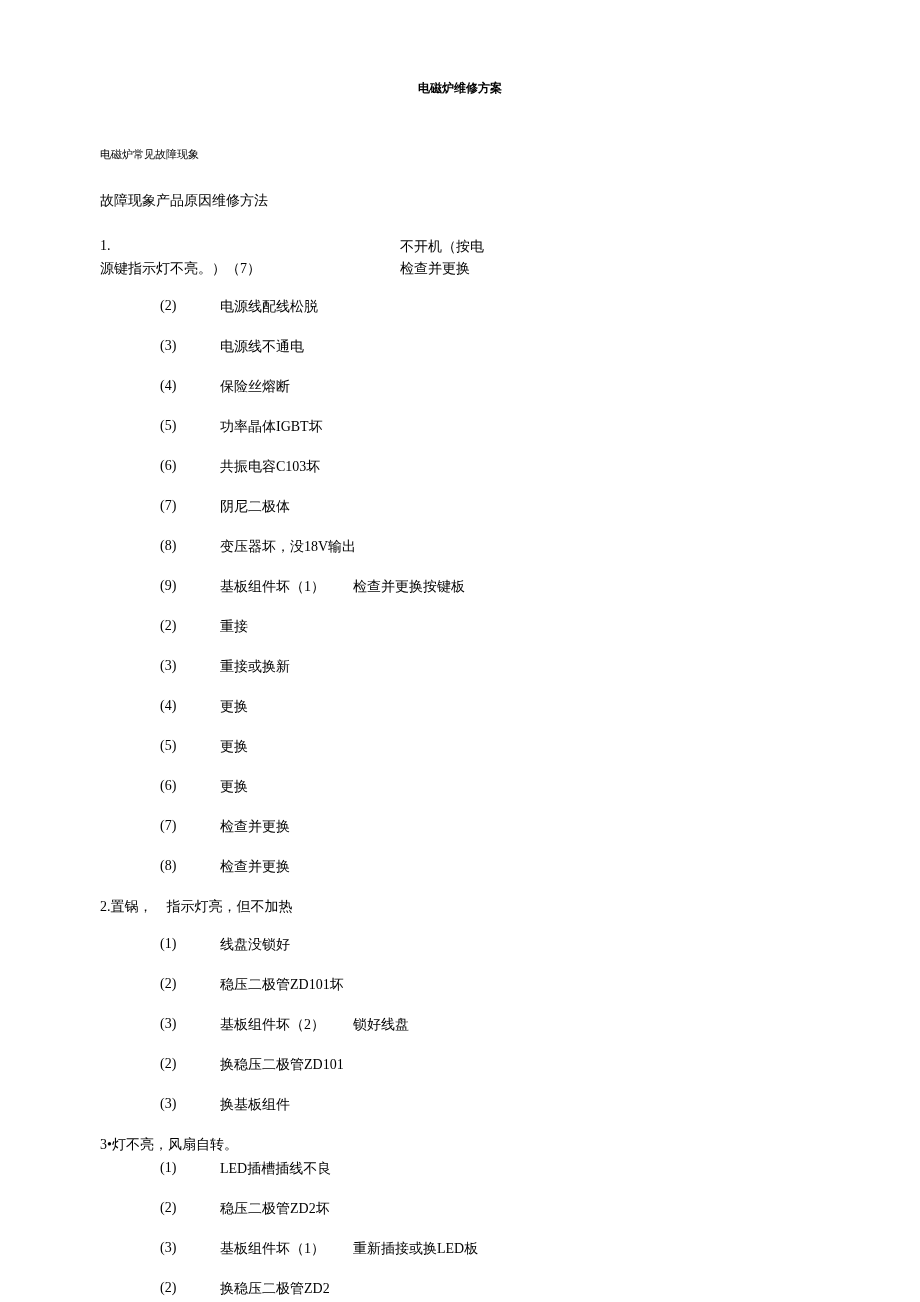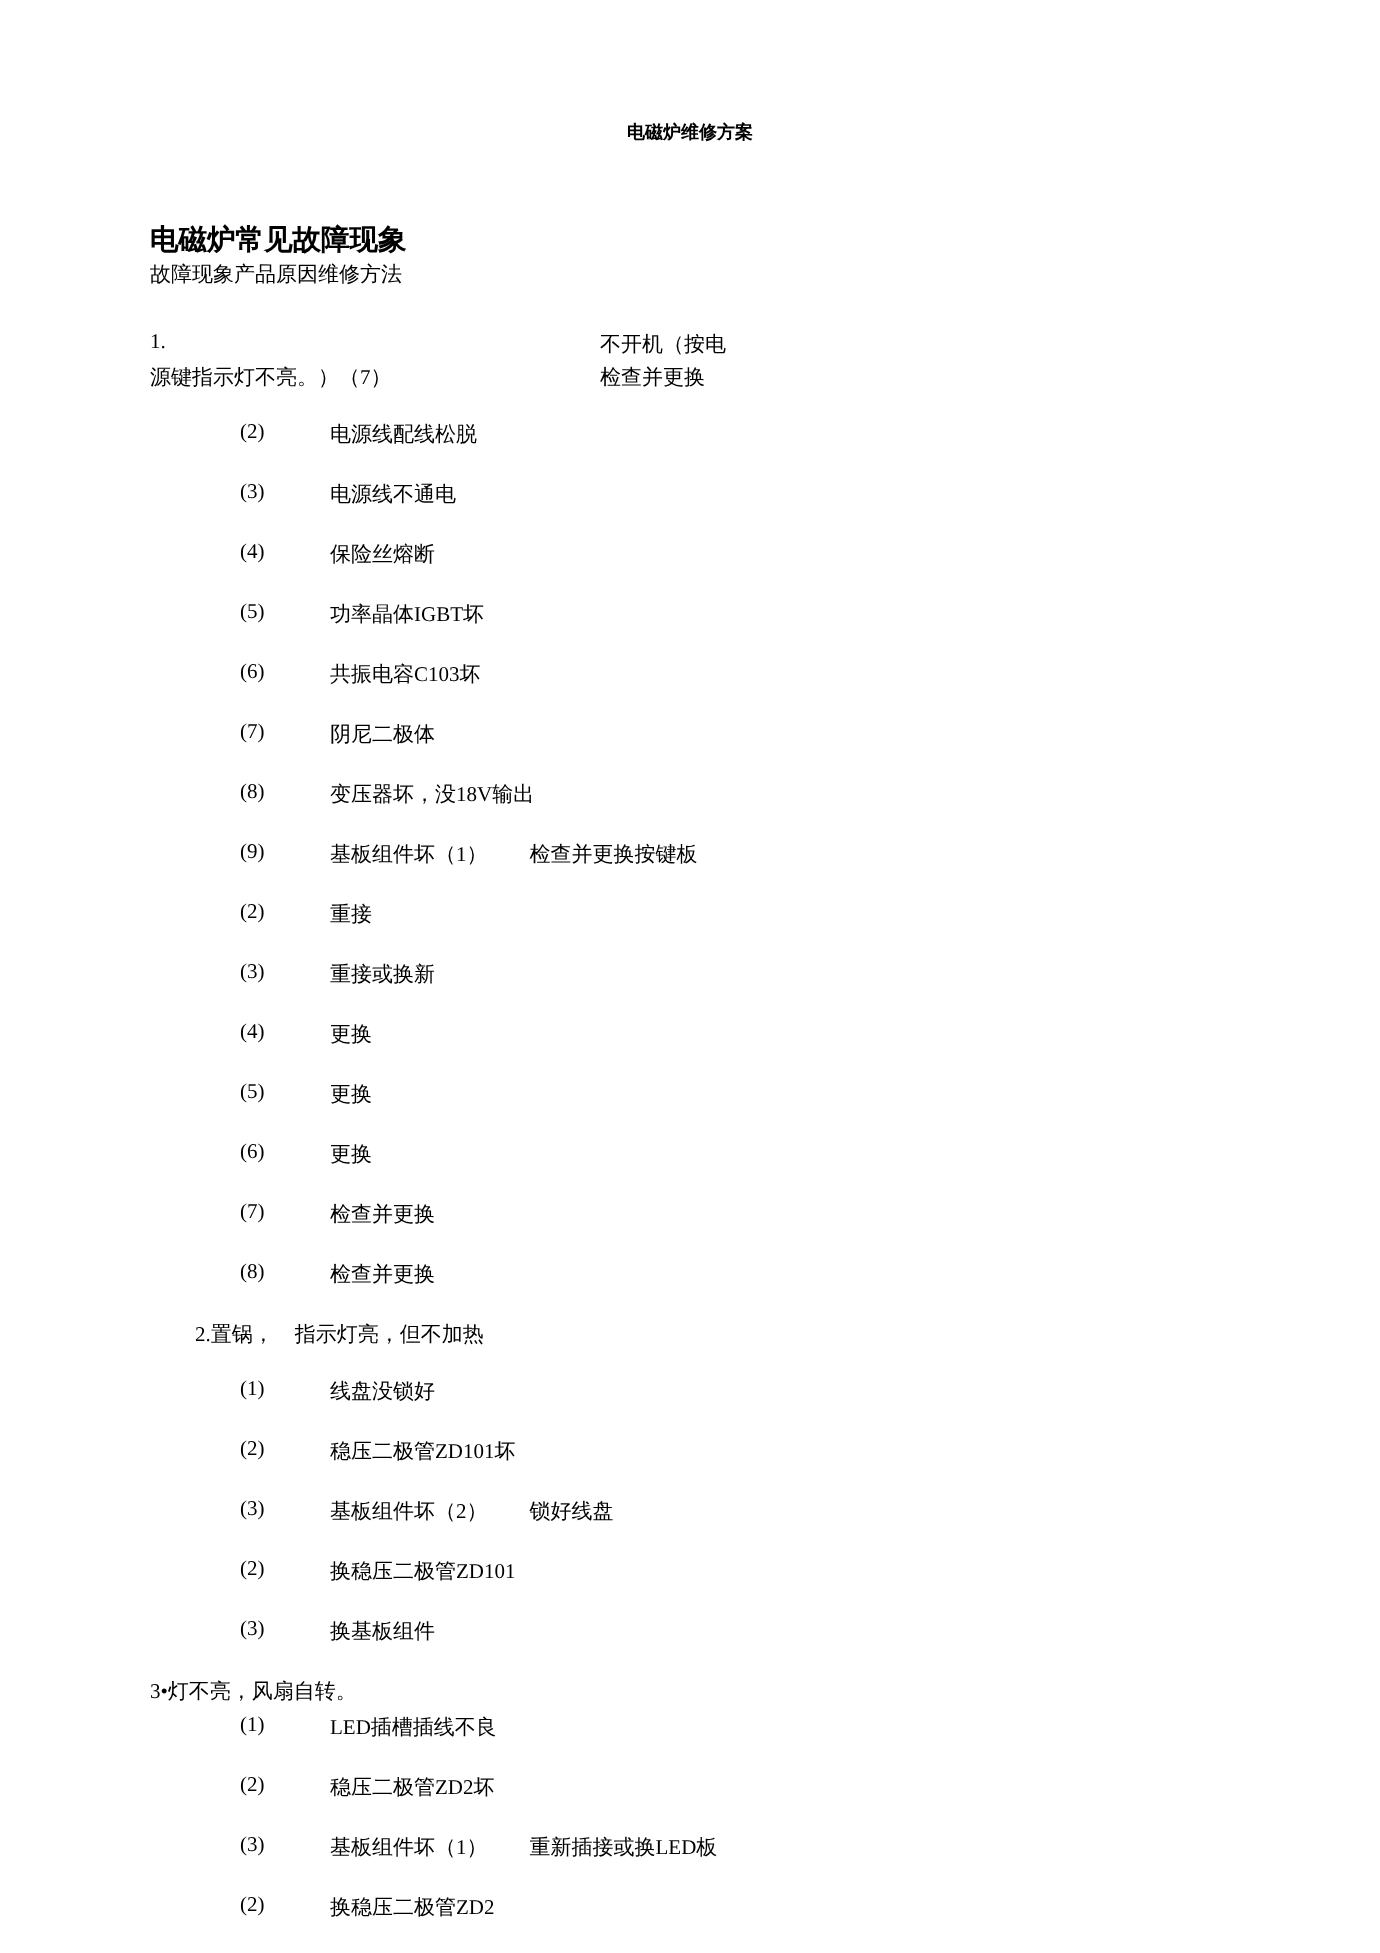--- a/index.html
+++ b/index.html
@@ -14,22 +14,23 @@
   .page {
     padding: 80px 100px 60px 100px;
   }
   .title {
     text-align: center;
     font-weight: bold;
     font-size: 12px;
     margin-bottom: 50px;
   }
   .subtitle {
-    font-weight: bold;
-    font-size: 19px;
+    font-weight: normal;
+    font-size: 11px;
+    margin-bottom: 28px;
   }
   .line {
     margin-bottom: 10px;
     line-height: 1.6;
   }
   .two-col {
     display: flex;
     margin-bottom: 4px;
   }
   .two-col .left {
@@ -50,21 +51,20 @@
     display: flex;
     margin-bottom: 22px;
   }
   .list-num {
     width: 60px;
   }
   .list-text {
     flex: 1;
   }
   .section-h {
-    margin-left: 30px;
     margin-top: 10px;
     margin-bottom: 20px;
   }
   .section-h3 {
     margin-left: 0px;
     margin-top: 10px;
     margin-bottom: 6px;
   }
 </style>
 </head>

